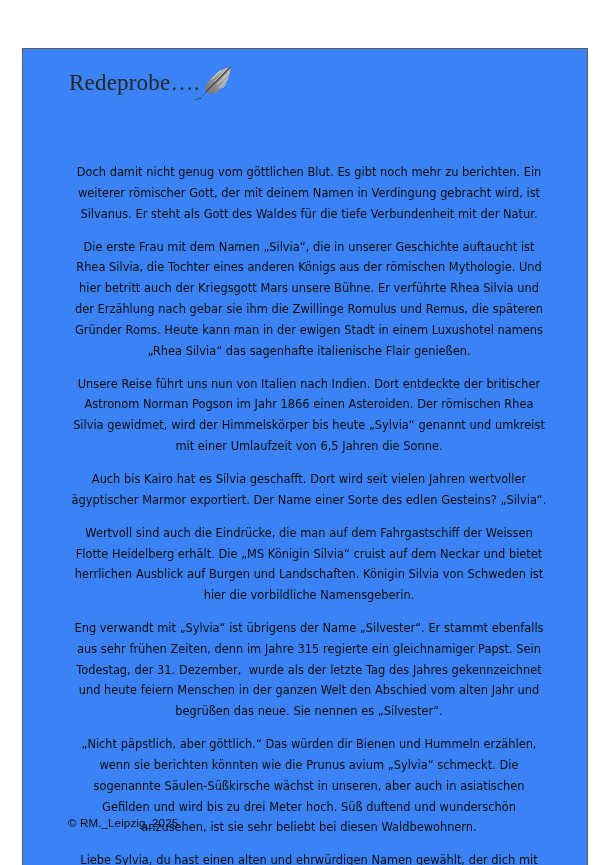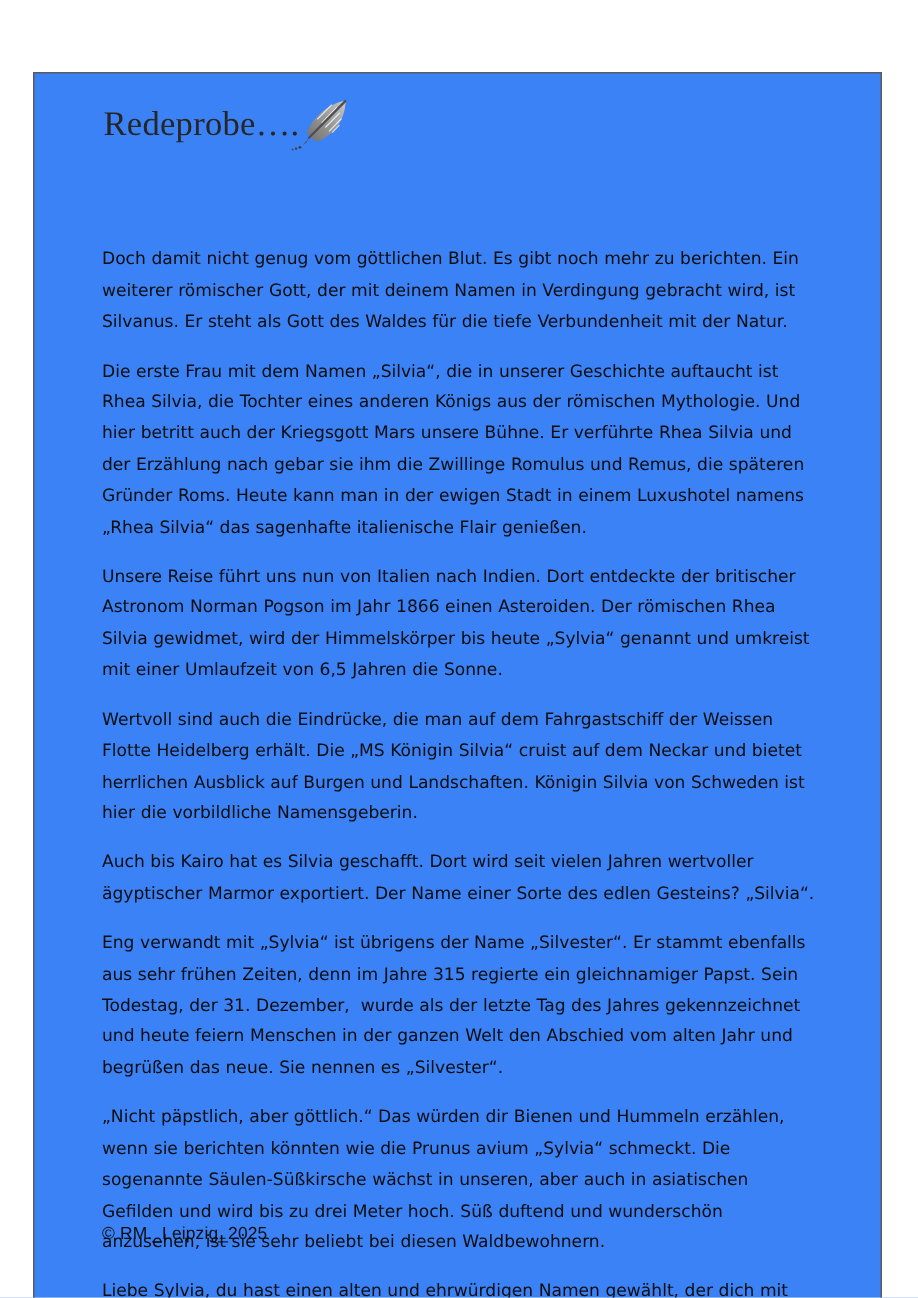--- a/index.html
+++ b/index.html
@@ -58,21 +58,21 @@
     left: 45px;
     top: 113px;
     width: 482px;
   }
   .para {
     font-family: "DejaVu Sans", sans-serif;
     font-size: 11.4px;
     line-height: 20.8px;
     color: #0d0d0d;
     margin: 0 0 12.2px 0;
-    text-align: left;
+    text-align: center;
     white-space: pre-wrap;
     word-spacing: 0.1px;
   }
 
   
   #closing-block {
     position: absolute;
     left: 45px;
     top: 760px;
     width: 482px;
@@ -132,22 +132,22 @@
         <circle cx="3.4" cy="36.1" r="0.8" fill="#3f3f3f"></circle>
         <circle cx="1.1" cy="36.6" r="0.65" fill="#4a4a4a"></circle>
       </svg>
     </span>
   </div>
 
   <div id="letter-body">
     <p class="para">Doch damit nicht genug vom göttlichen Blut. Es gibt noch mehr zu berichten. Ein weiterer römischer Gott, der mit deinem Namen in Verdingung gebracht wird, ist Silvanus. Er steht als Gott des Waldes für die tiefe Verbundenheit mit der Natur.</p>
     <p class="para">Die erste Frau mit dem Namen „Silvia“, die in unserer Geschichte auftaucht ist Rhea Silvia, die Tochter eines anderen Königs aus der römischen Mythologie. Und hier betritt auch der Kriegsgott Mars unsere Bühne. Er verführte Rhea Silvia und der Erzählung nach gebar sie ihm die Zwillinge Romulus und Remus, die späteren Gründer Roms. Heute kann man in der ewigen Stadt in einem Luxushotel namens „Rhea Silvia“ das sagenhafte italienische Flair genießen.</p>
     <p class="para">Unsere Reise führt uns nun von Italien nach Indien. Dort entdeckte der britischer Astronom Norman Pogson im Jahr 1866 einen Asteroiden. Der römischen Rhea Silvia gewidmet, wird der Himmelskörper bis heute „Sylvia“ genannt und umkreist mit einer Umlaufzeit von 6,5 Jahren die Sonne.</p>
+    <p class="para">Auch bis Kairo hat es Silvia geschafft. Dort wird seit vielen Jahren wertvoller ägyptischer Marmor exportiert. Der Name einer Sorte des edlen Gesteins? „Silvia“.</p>
     <p class="para">Wertvoll sind auch die Eindrücke, die man auf dem Fahrgastschiff der Weissen Flotte Heidelberg erhält. Die „MS Königin Silvia“ cruist auf dem Neckar und bietet herrlichen Ausblick auf Burgen und Landschaften. Königin Silvia von Schweden ist hier die vorbildliche Namensgeberin.</p>
-    <p class="para">Auch bis Kairo hat es Silvia geschafft. Dort wird seit vielen Jahren wertvoller ägyptischer Marmor exportiert. Der Name einer Sorte des edlen Gesteins? „Silvia“.</p>
     <p class="para">Eng verwandt mit „Sylvia“ ist übrigens der Name „Silvester“. Er stammt ebenfalls aus sehr frühen Zeiten, denn im Jahre 315 regierte ein gleichnamiger Papst. Sein Todestag, der 31. Dezember,  wurde als der letzte Tag des Jahres gekennzeichnet und heute feiern Menschen in der ganzen Welt den Abschied vom alten Jahr und begrüßen das neue. Sie nennen es „Silvester“.</p>
     <p class="para">„Nicht päpstlich, aber göttlich.“ Das würden dir Bienen und Hummeln erzählen, wenn sie berichten könnten wie die Prunus avium „Sylvia“ schmeckt. Die sogenannte Säulen-Süßkirsche wächst in unseren, aber auch in asiatischen Gefilden und wird bis zu drei Meter hoch. Süß duftend und wunderschön anzusehen, ist sie sehr beliebt bei diesen Waldbewohnern.</p>
     <p class="para">Liebe Sylvia, du hast einen alten und ehrwürdigen Namen gewählt, der dich mit seiner innewohnenden Kraft sicher durchs Leben trägt. Beständig und doch jederzeit wandlungsfähig verleiht er dir Würde und tiefe Wurzeln. Im Übrigen darf erwähnt sein, dass sich „Silvia“ und „Sylvia“ lediglich in ihrer Schreibweise unterscheiden. Die wunderbare Bedeutung bleibt jederzeit gleich.</p>
 
   </div>
 
   <div id="closing-block">
     <p id="copyright-line">© RM._Leipzig_2025</p>
   </div>
 

